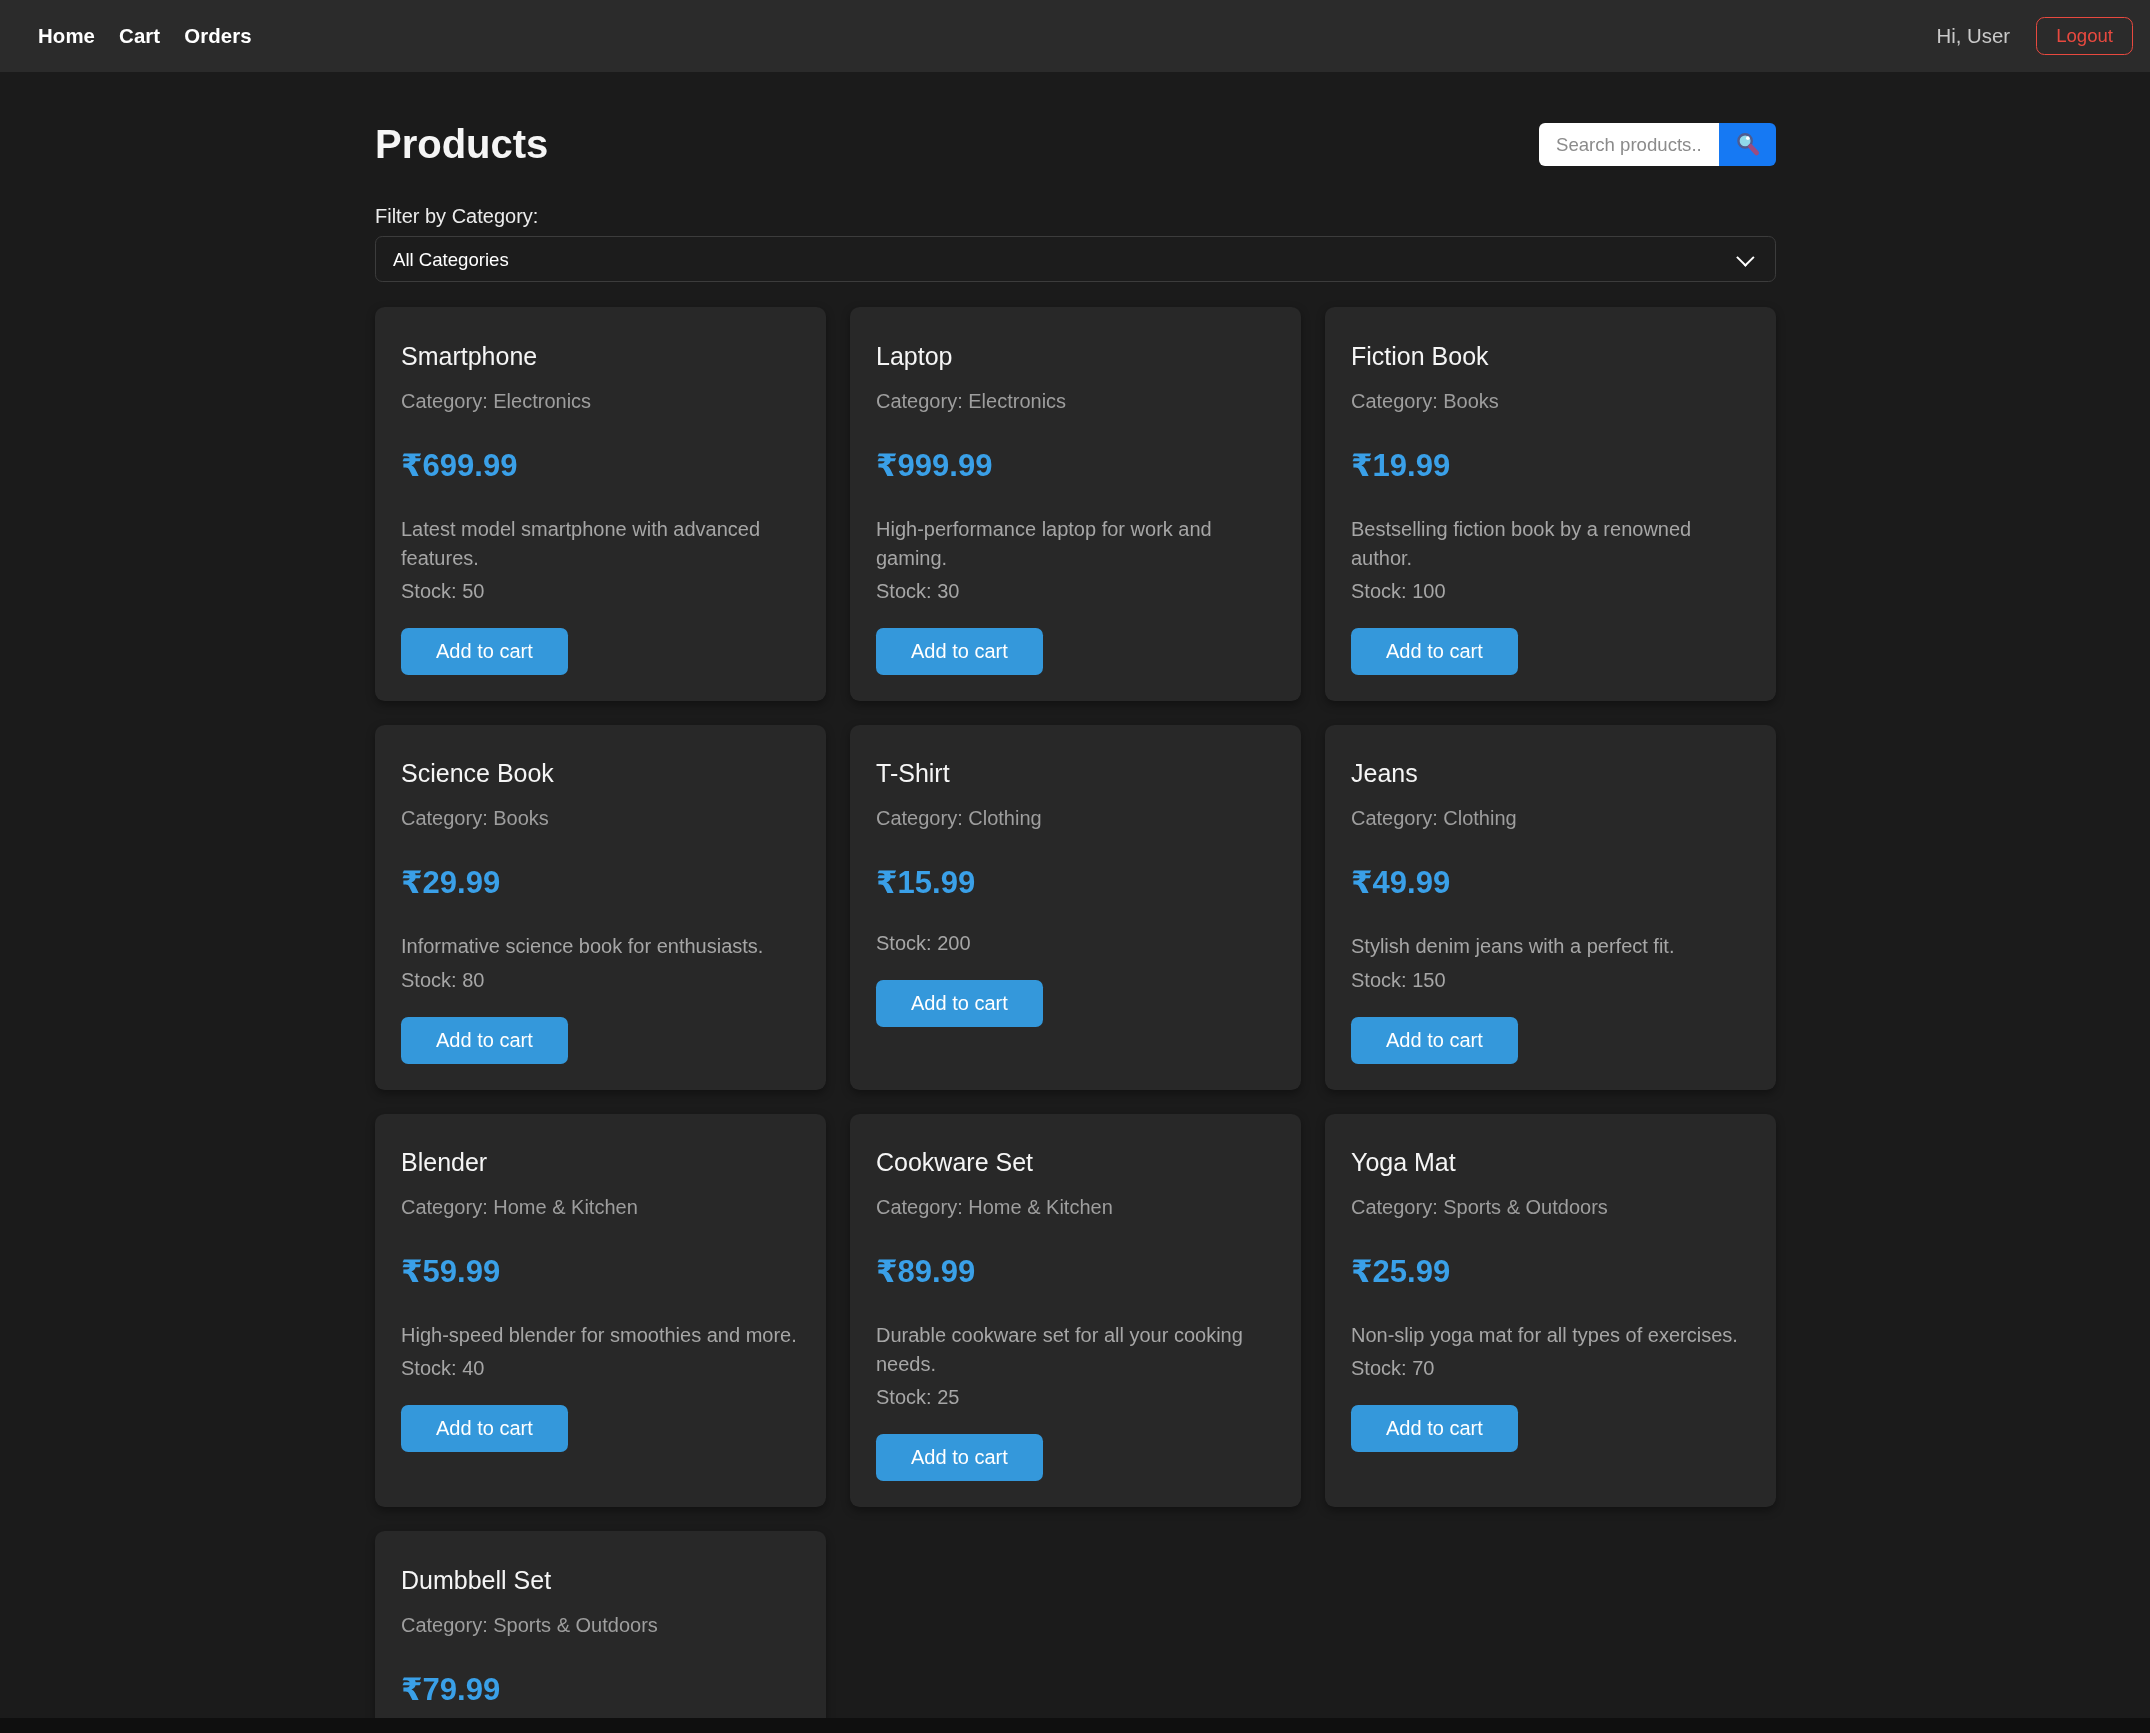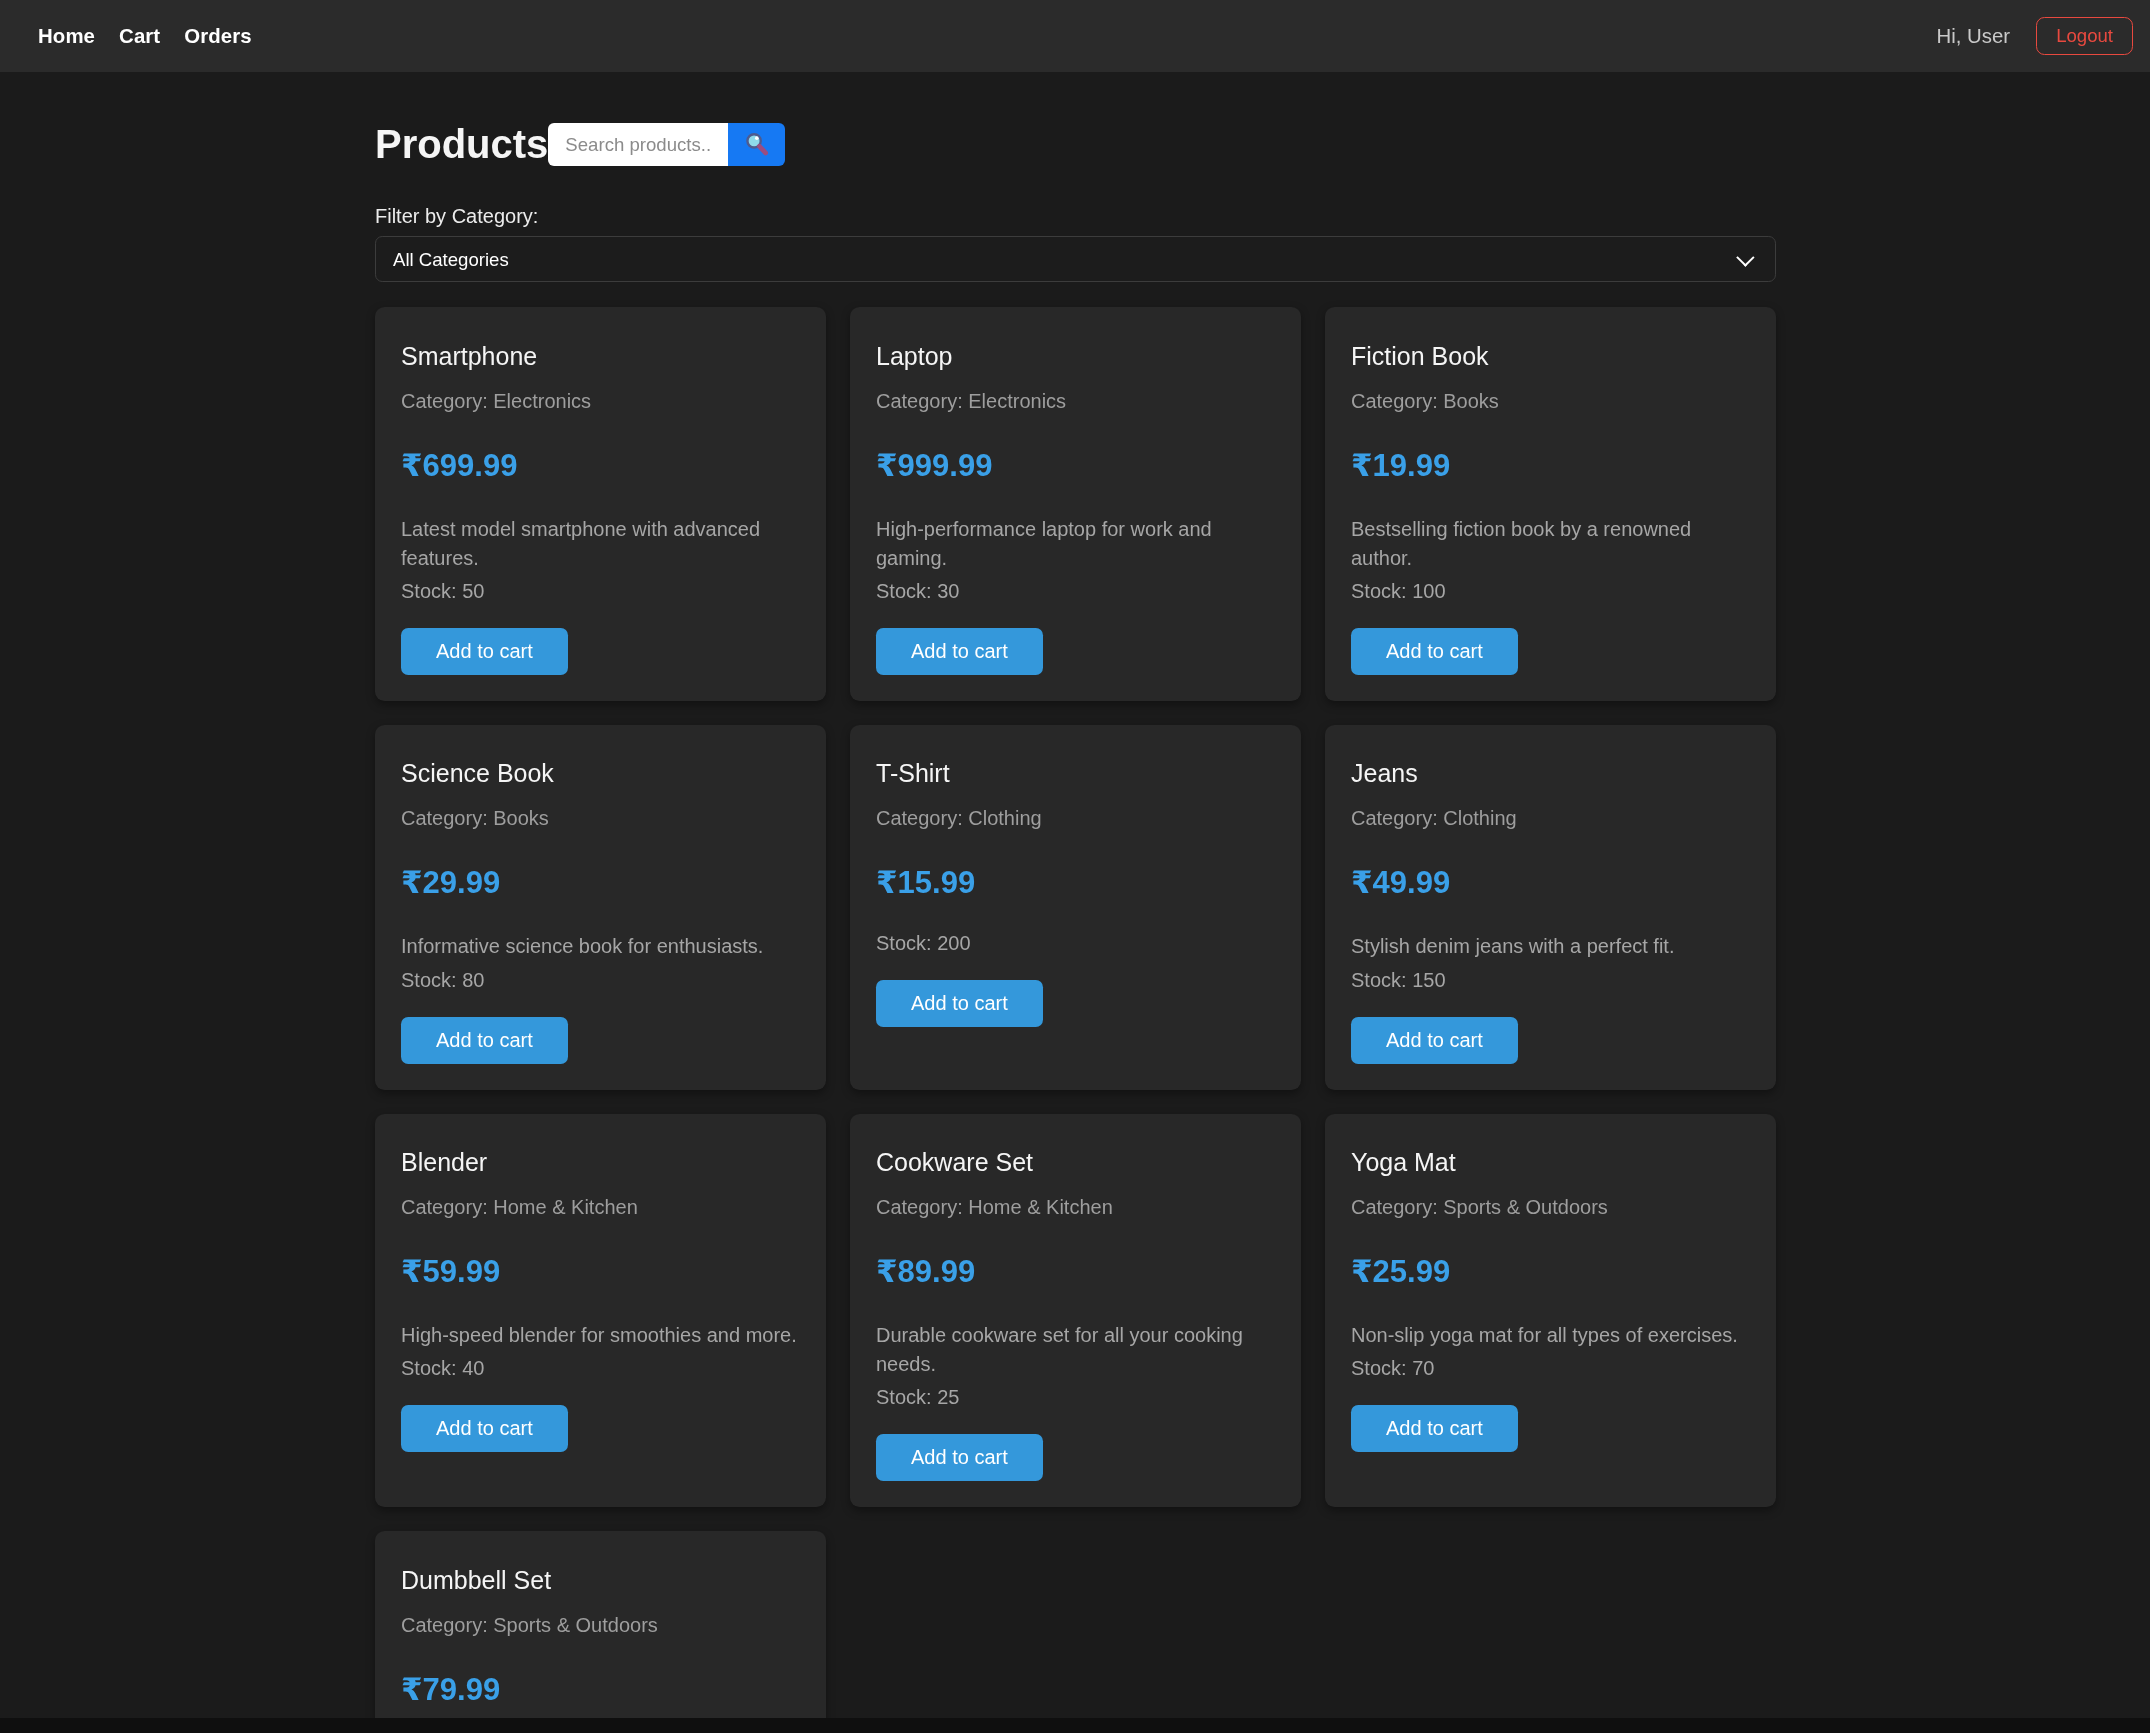--- a/index.html
+++ b/index.html
@@ -26,21 +26,21 @@
   .logout-btn {
     background: transparent; color: #e8493f;
     border: 1.8px solid #e8493f; border-radius: 8.4px;
     font-size: 18.6px; padding: 7.2px 19px; cursor: pointer;
     font-family: inherit;
   }
 
   
   .container { width: 1401px; margin: 0 auto; }
   .header-row {
-    display: flex; align-items: center;
+    display: flex; justify-content: space-between; align-items: center;
     margin-top: 50px;
   }
   .page-title { color: #f5f5f5; font-size: 40px; font-weight: 700; margin: 0; }
 
   .search-bar { display: flex; align-items: stretch; height: 43px; }
   .search-input {
     width: 180px; height: 43px; box-sizing: border-box;
     border: none; outline: none;
     border-radius: 6px 0 0 6px;
     background: #ffffff; color: #222;

